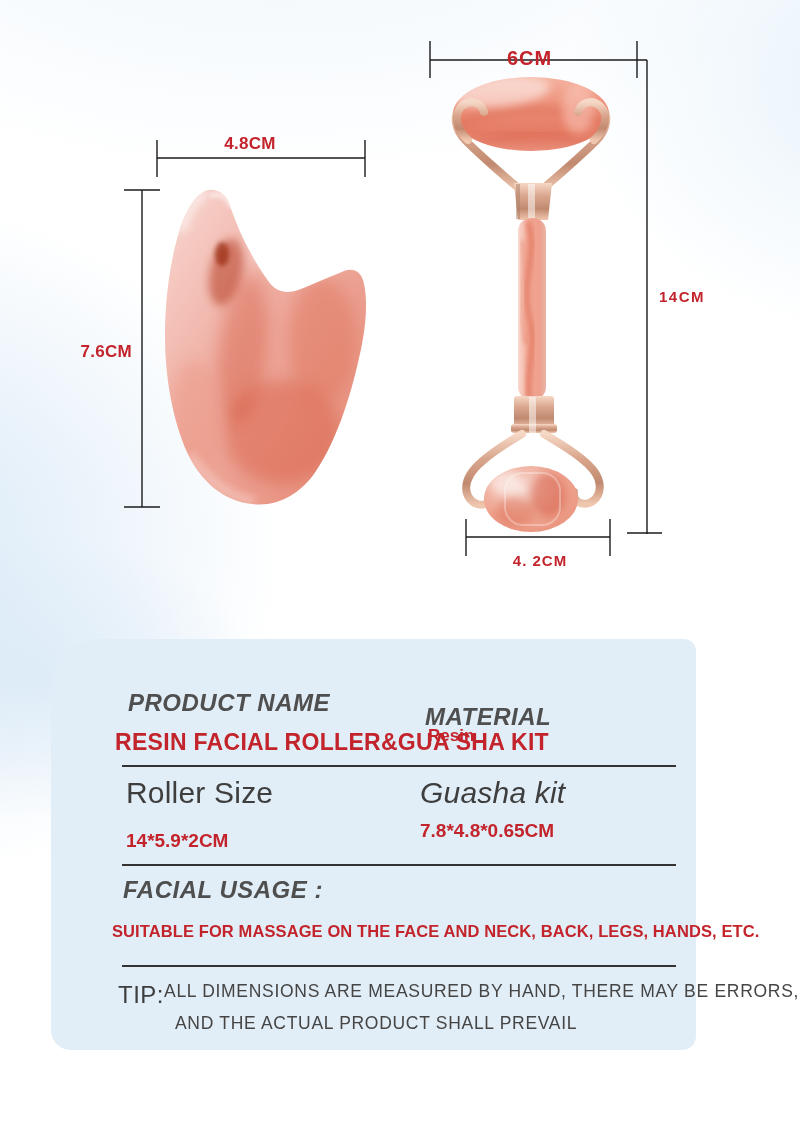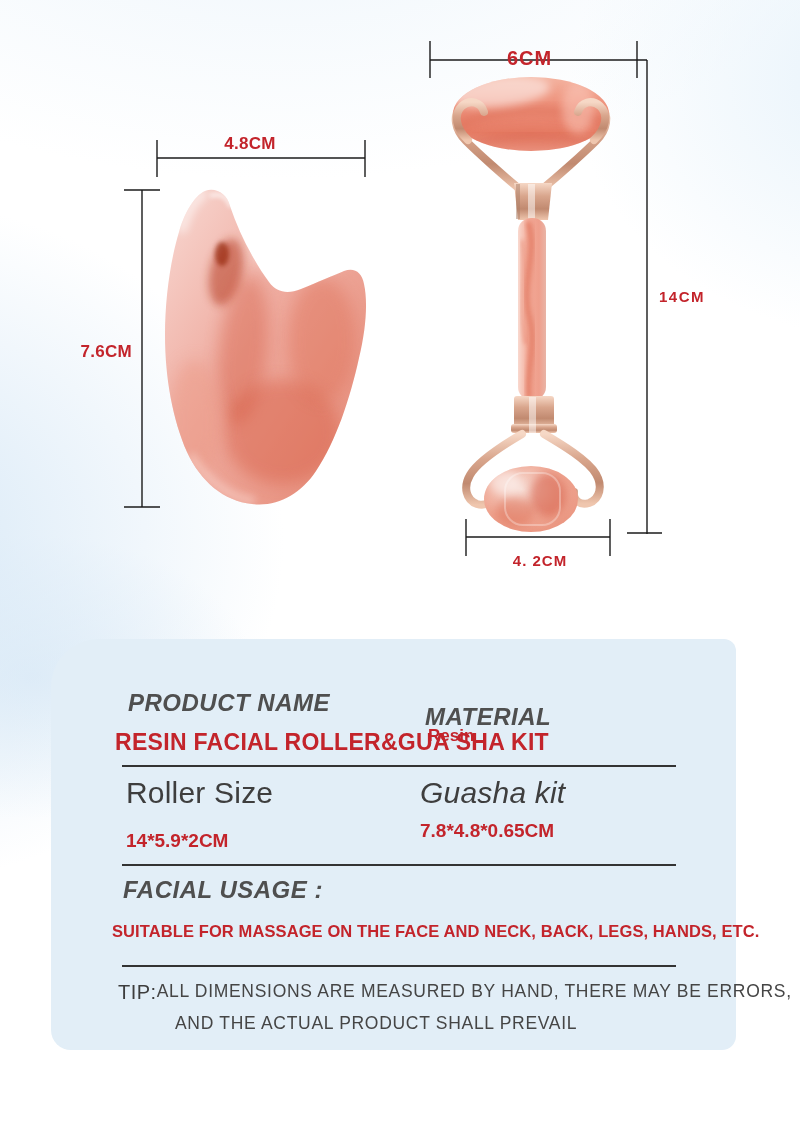--- a/index.html
+++ b/index.html
@@ -26,42 +26,43 @@
   .dim-label{
     position:absolute;color:var(--accent-red);font-weight:700;white-space:nowrap;
   }
   .dl-guasha-w{left:204px;top:134px;width:92px;text-align:center;font-size:17px;letter-spacing:.3px;}
   .dl-guasha-h{left:60px;top:342px;width:72px;text-align:right;font-size:17px;letter-spacing:.3px;}
   .dl-roller-w{left:482px;top:35px;width:95px;text-align:center;font-size:20px;letter-spacing:1px;margin-top:12px;}
   .dl-roller-h{left:659px;top:288px;font-size:15px;letter-spacing:1.5px;}
   .dl-roller-bw{left:494px;top:552px;width:92px;text-align:center;font-size:15px;letter-spacing:1px;}
 
   .card{
-    position:absolute;left:51px;top:639px;width:685px;height:411px;
+    position:absolute;left:51px;top:639px;width:605px;height:411px;
     background:var(--card-bg);
     border-radius:48px 12px 14px 20px;
+    padding-left:40px;
   }
   .card *{position:absolute;white-space:nowrap;}
   .h-label{font-style:italic;font-weight:700;font-size:24px;color:var(--heading-gray);letter-spacing:.5px;}
   .lbl-product-name{left:77px;top:50px;}
   .lbl-material{left:374px;top:64px;}
   .red-val{color:var(--accent-red);font-weight:700;}
   .val-product-name{left:64px;top:90px;font-size:23px;letter-spacing:.3px;}
   .val-material{left:377px;top:87px;font-size:17px;}
   .divider{height:2px;background:var(--divider);left:71px;width:554px;}
   .div-1{top:126px;} .div-2{top:225px;} .div-3{top:326px;}
   .size-label{font-size:30px;color:var(--text-dark);letter-spacing:.2px;}
   .lbl-roller-size{left:75px;top:137px;}
   .lbl-guasha-kit{left:369px;top:137px;font-style:italic;}
   .val-roller-size{left:75px;top:181px;font-size:19px;margin-top:10px;}
   .val-guasha-kit{left:369px;top:181px;font-size:19px;}
   .lbl-usage{left:72px;top:237px;}
   .val-usage{left:61px;top:283px;font-size:16.5px;letter-spacing:.1px;}
   .tip-row{left:67px;top:342px;font-size:17.5px;color:var(--tip-gray);letter-spacing:.7px;}
-  .tip-row .tip-head{position:static;font-size:20px;letter-spacing:.5px;color:#3d3d3d;}
+  .tip-row .tip-head{position:static;font-size:24px;letter-spacing:.5px;color:#3d3d3d;}
   .tip-line2{left:124px;top:374px;font-size:17.5px;color:var(--tip-gray);letter-spacing:.7px;}
 </style>
 </head>
 <body>
 
 <div class="page">
 
   <svg class="scene" width="800" height="660" viewBox="0 0 800 660">
     <defs>
       <linearGradient id="gsGrad" x1="0" y1="0" x2="1" y2="1">

